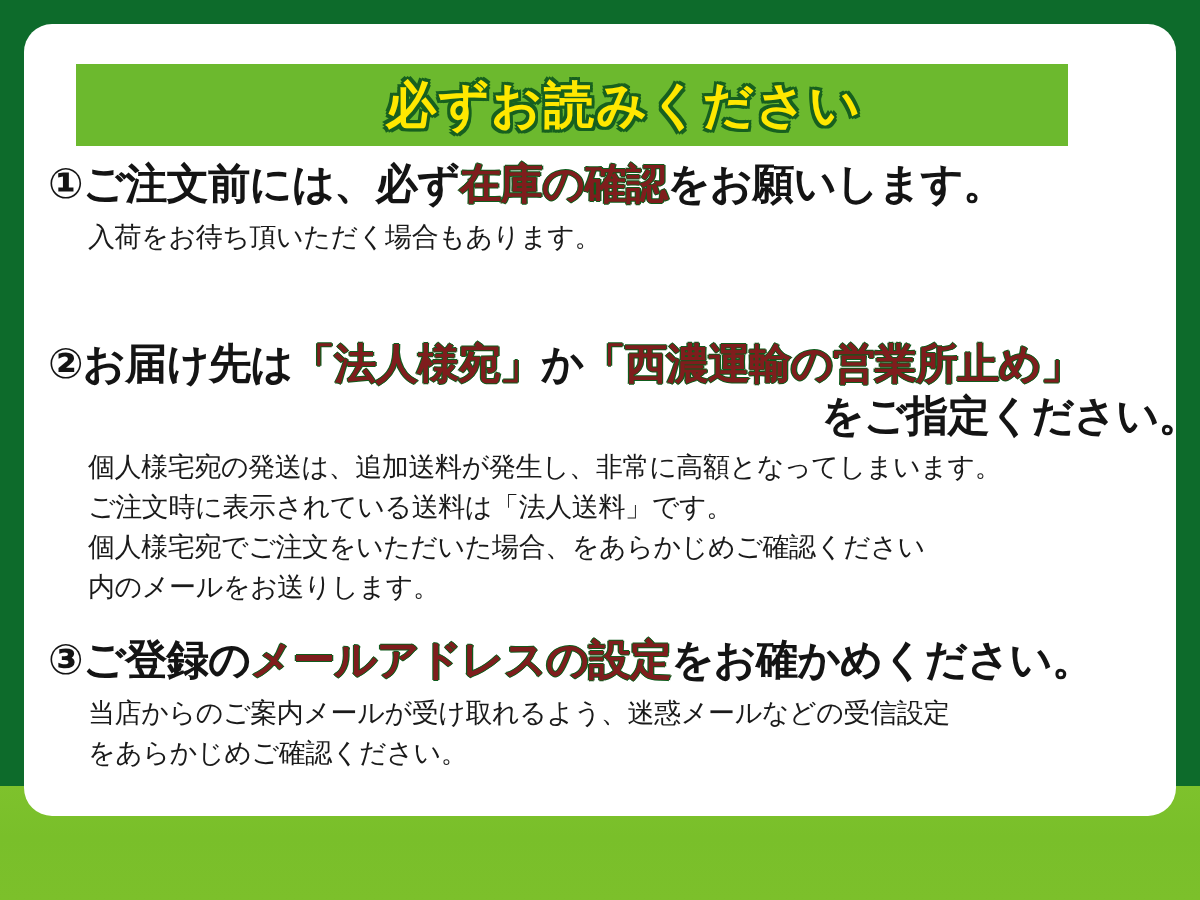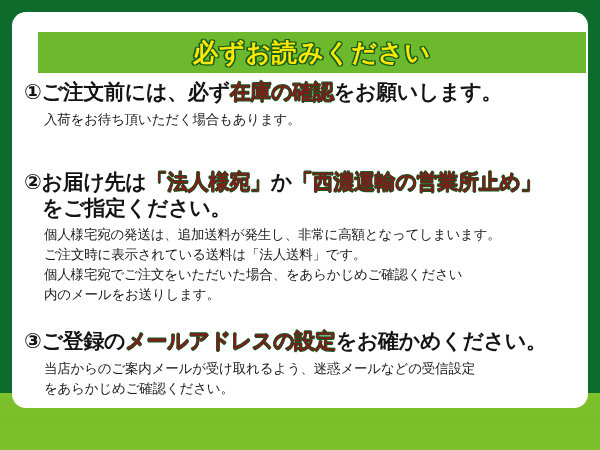--- a/index.html
+++ b/index.html
@@ -33,21 +33,21 @@
     width: 576px;
     height: 396px;
     background: #ffffff;
     border-radius: 14px;
   }
   
   #title-banner {
     position: absolute;
     left: 26px;
     top: 20px;
-    width: 548px;
+    width: 496px;
     height: 41px;
     background: #6cb92e;
   }
   #title-text {
     position: absolute;
     left: 0;
     top: 0;
     width: 548px;
     line-height: 41px;
     text-align: center;
@@ -97,23 +97,23 @@
     font-size: 13.5px;
     color: #1a1a1a;
     line-height: 1.48;
     letter-spacing: -0.2px;
     margin-top: 4px;
     padding-left: 20px;
   }
   .item-body .ln { display: block; white-space: nowrap; }
   #item-1 { top: 2px; }
   #item-2 { top: 92px; }
-  #item-3 { top: 251px; }
+  #item-3 { top: 240px; }
   #item-2 .item-head { line-height: 1.22; }
-  #item-2 .head-l2 { padding-left: 18px; display: block; }
+  #item-2 .head-l2 { padding-left: 18px; display: block; text-align: right; }
   
   #logo-text {
     position: absolute;
     left: 0;
     top: 400px;
     width: 600px;
     text-align: center;
     font-size: 30px;
     font-weight: bold;
     font-style: normal;

